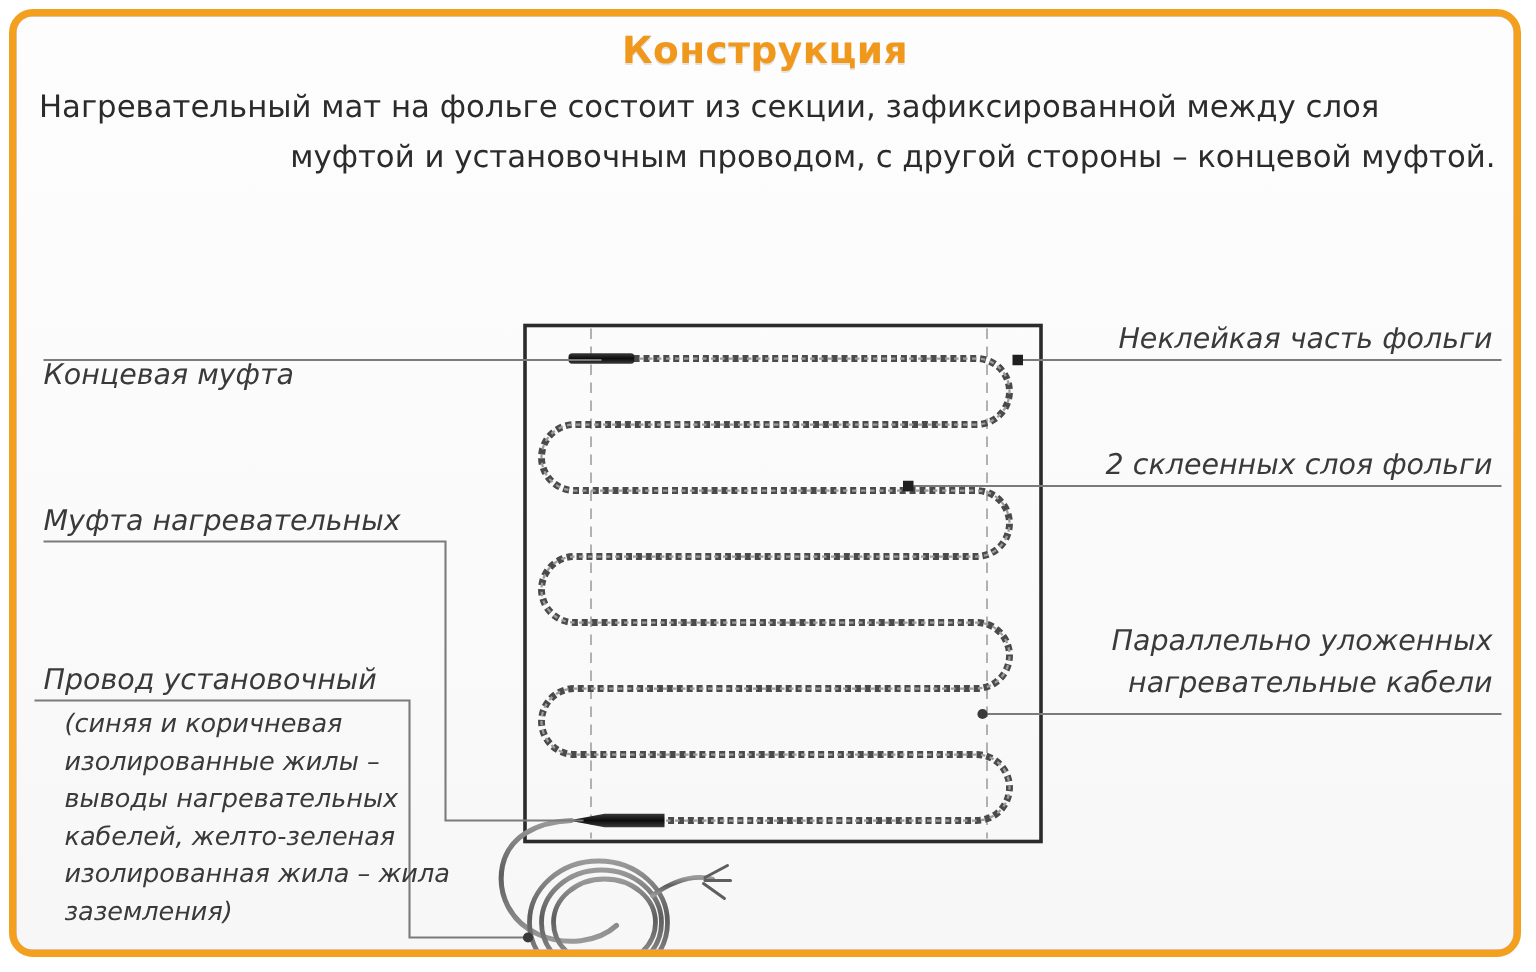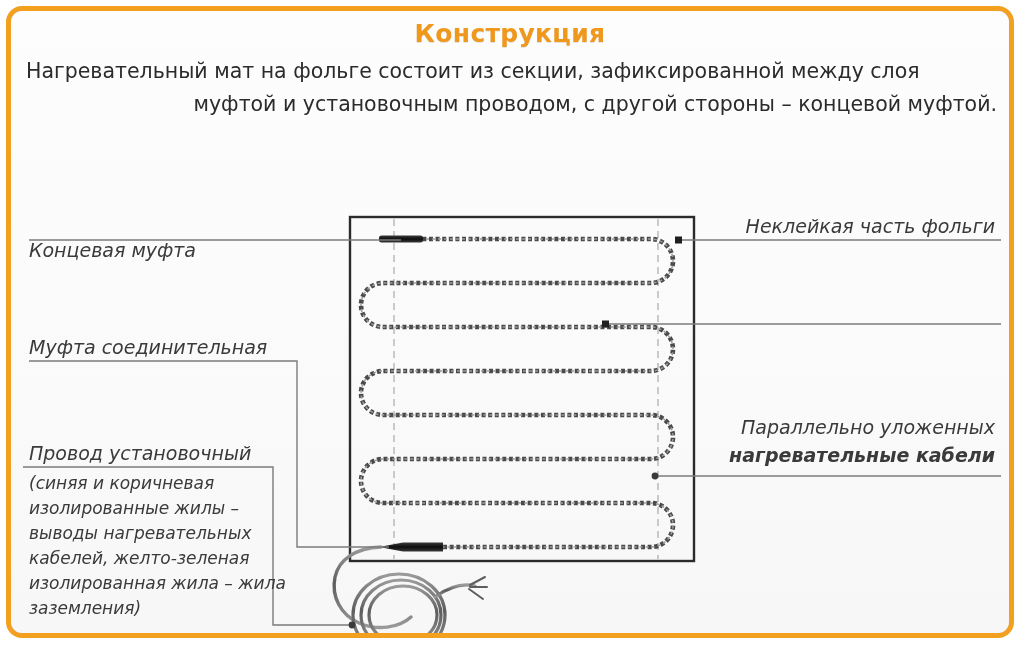--- a/index.html
+++ b/index.html
@@ -190,27 +190,28 @@
         <path d="M 990 313 L 597 313"></path>
         <rect x="591" y="309.5" width="7" height="7" fill="#1f1f1f" stroke="none"></rect>
 
         <path d="M 990 465 L 645 465"></path>
         <circle cx="644" cy="465" r="3.4" fill="#3a3a3a" stroke="none"></circle>
       </g>
     </svg>
 
     <div class="label" style="left:18px; top:203px;margin-top:24px;">Концевая муфта</div>
 
-    <div class="label" style="left:18px; top:324px;">Муфта соединительная</div>
+    <div class="label" style="left:18px; top:324px;">Муфта нагревательных</div>
 
     <div class="label" style="left:18px; top:430px;">Провод установочный</div>
 
-    <div class="sublabel" style="left:18px; top:460px;">(синяя и коричневая изолированные жилы – выводы нагревательных кабелей, желто-зеленая изолированная жила – жила заземления)</div>
+    <div class="sublabel" style="left:32px; top:460px;">(синяя и коричневая изолированные жилы – выводы нагревательных кабелей, желто-зеленая изолированная жила – жила заземления)</div>
 
     <div class="label right" style="right:14px; top:203px;">Неклейкая часть фольги</div>
 
+    <div class="label right" style="right:14px; top:287px;">2 склеенных слоя фольги</div>
 
     <div class="label right" style="right:14px; top:404px;">Параллельно уложенных</div>
 
-    <div class="label right" style="right:14px; top:432px;font-weight:bold;">нагревательные кабели</div>
+    <div class="label right" style="right:14px; top:432px;">нагревательные кабели</div>
 
   </div>
 </div>
 
 </body></html>

